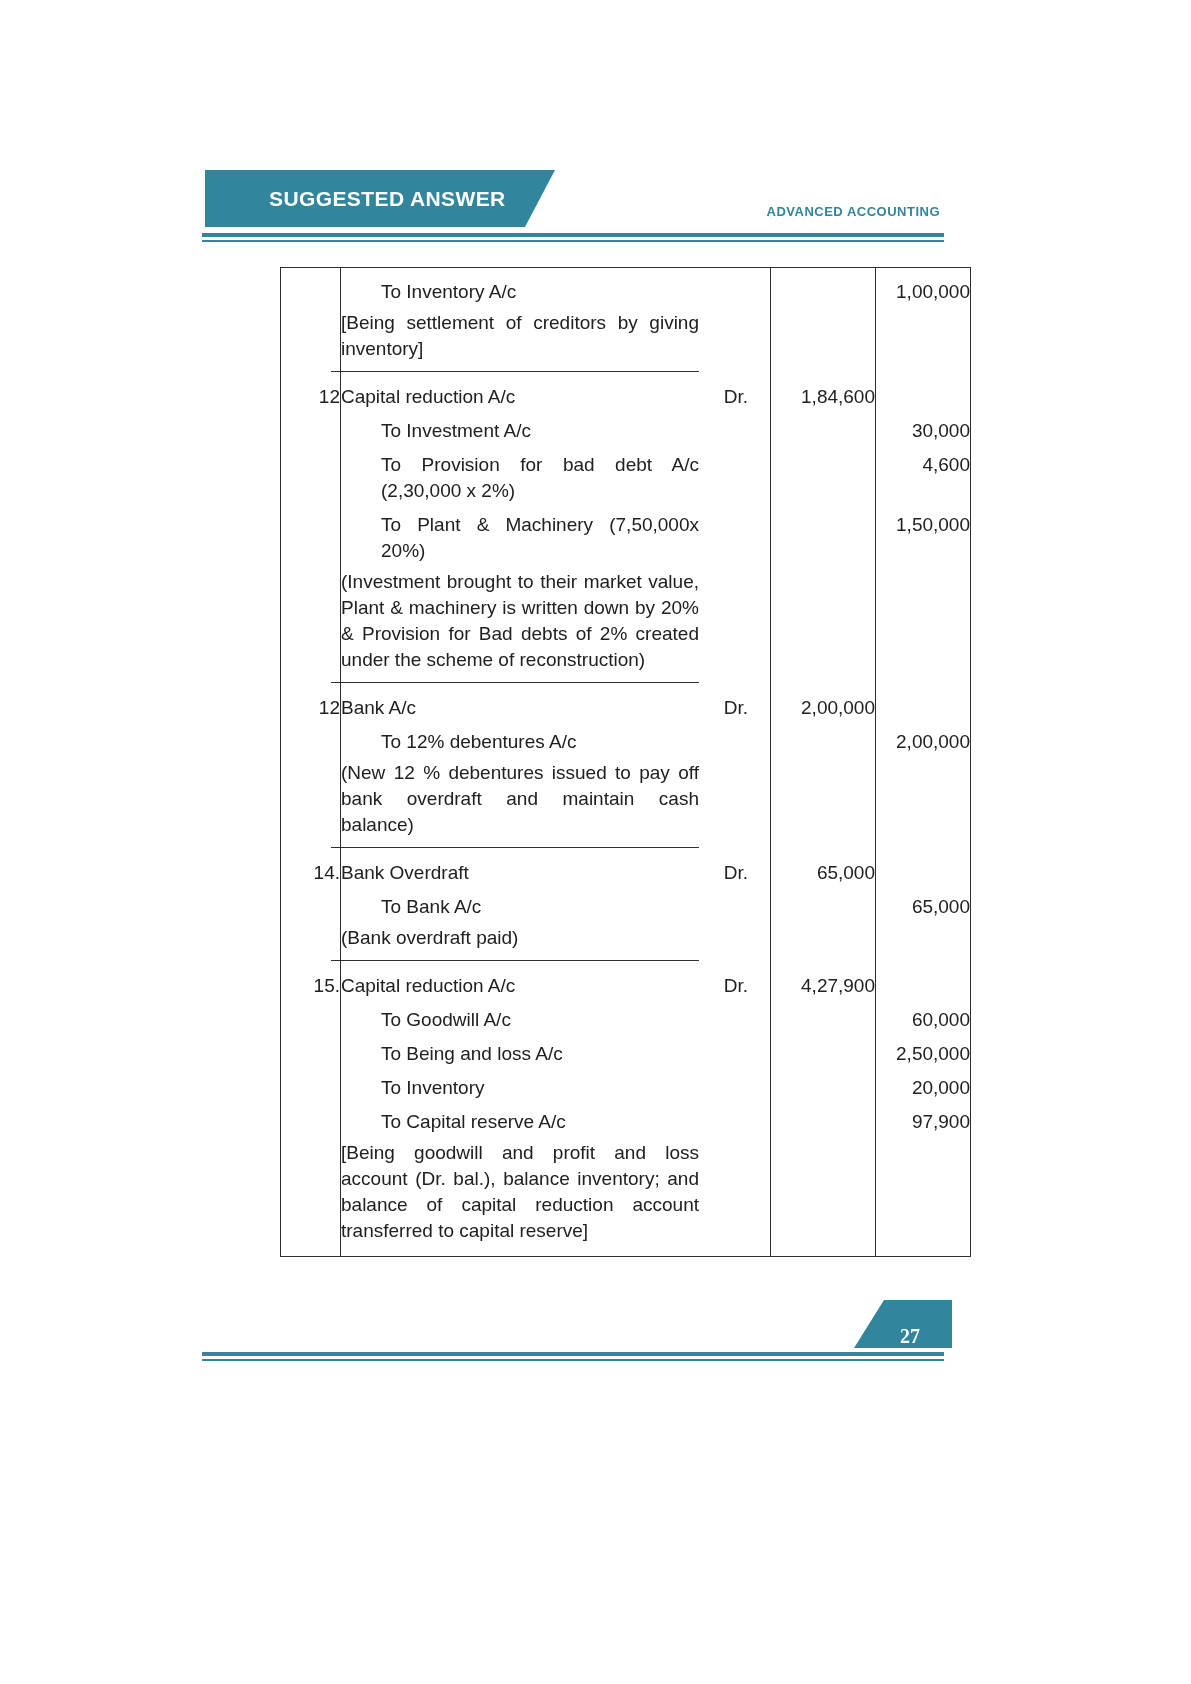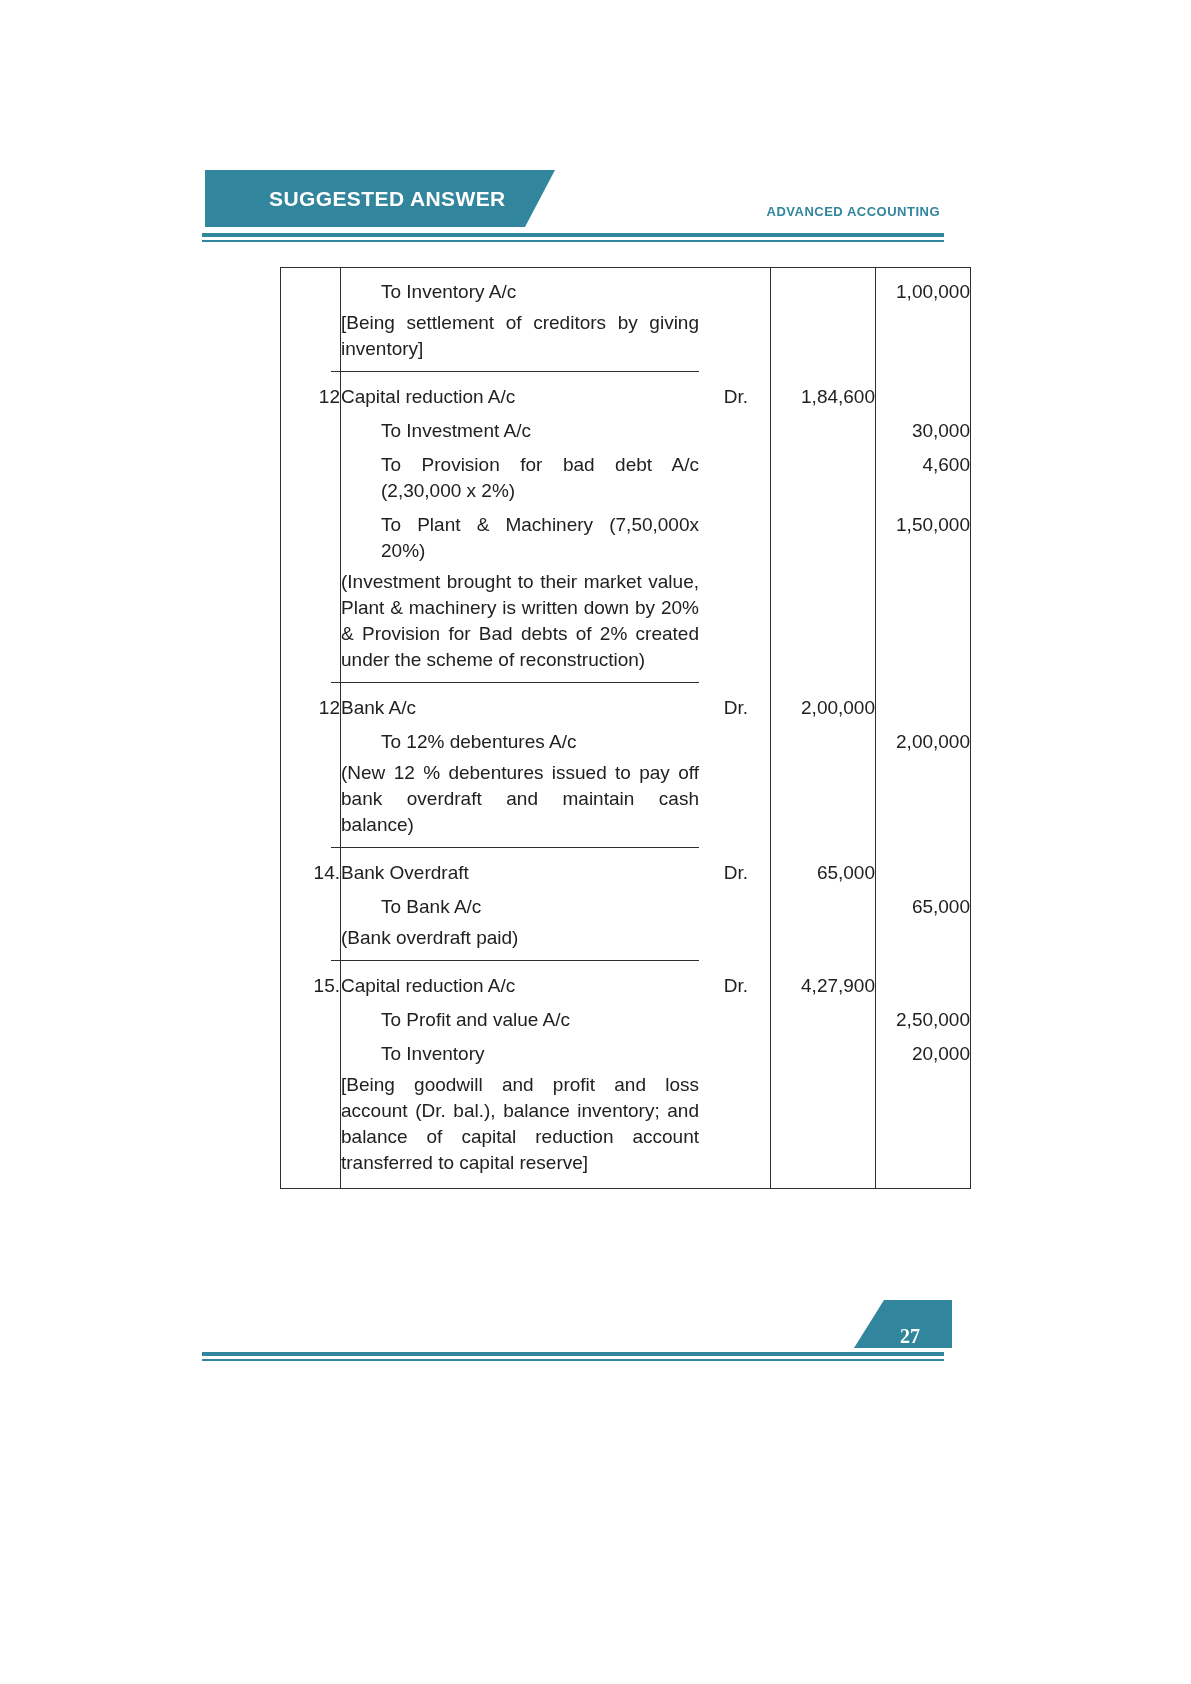--- a/index.html
+++ b/index.html
@@ -255,35 +255,55 @@
                 <span class="dr">Dr.</span>
               </div>
             </td>
             <td class="c-amt c-debit">4,27,900</td>
             <td class="c-amt c-credit"></td>
           </tr>
           <tr class="to">
             <td class="c-no"></td>
             <td class="c-part">
               <div class="line">
-                <div class="p-text">To Profit and value A/c</div>
+                <div class="p-text">To Goodwill A/c</div>
+              </div>
+            </td>
+            <td class="c-amt c-debit"></td>
+            <td class="c-amt c-credit">60,000</td>
+          </tr>
+          <tr class="to">
+            <td class="c-no"></td>
+            <td class="c-part">
+              <div class="line">
+                <div class="p-text">To Being and loss A/c</div>
               </div>
             </td>
             <td class="c-amt c-debit"></td>
             <td class="c-amt c-credit">2,50,000</td>
           </tr>
           <tr class="to">
             <td class="c-no"></td>
             <td class="c-part">
               <div class="line">
                 <div class="p-text">To Inventory</div>
               </div>
             </td>
             <td class="c-amt c-debit"></td>
             <td class="c-amt c-credit">20,000</td>
+          </tr>
+          <tr class="to">
+            <td class="c-no"></td>
+            <td class="c-part">
+              <div class="line">
+                <div class="p-text">To Capital reserve A/c</div>
+              </div>
+            </td>
+            <td class="c-amt c-debit"></td>
+            <td class="c-amt c-credit">97,900</td>
           </tr>
           <tr class="narration">
             <td class="c-no"></td>
             <td class="c-part">
               <div class="line">
                 <div class="p-text">[Being goodwill and profit and loss account (Dr. bal.), balance inventory; and balance of capital reduction account transferred to capital reserve]</div>
               </div>
             </td>
             <td class="c-amt c-debit"></td>
             <td class="c-amt c-credit"></td>

